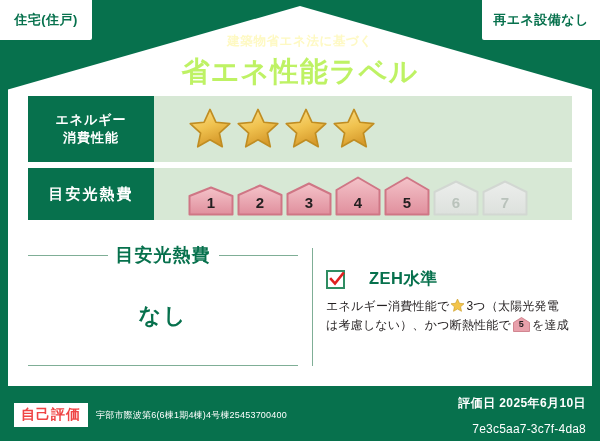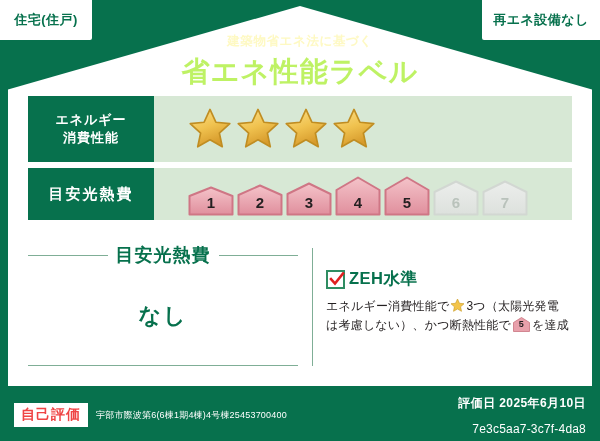--- a/index.html
+++ b/index.html
@@ -124,21 +124,21 @@
   #mid-divider {
     position: absolute; left: 312px; top: 248px;
     width: 1px; height: 118px; background: #7fae96; z-index: 5;
   }
 
   
   #zeh-section {
     position: absolute; left: 326px; top: 268px;
     width: 250px; z-index: 5;
   }
-  #zeh-head { display: flex; align-items: center; gap: 4px; text-align: center; }
+  #zeh-head { display: flex; align-items: center; gap: 24px; text-align: center; }
   #zeh-check {
     width: 19px; height: 19px; border: 2px solid #2f8d62;
     background: #fff; position: relative; flex: none;
   }
   #zeh-check svg { position: absolute; left: 1px; top: 0px; }
   #zeh-title {
     font-size: 16.5px; font-weight: bold; color: #07714d;
     letter-spacing: 0.5px;
   }
   #zeh-desc {

